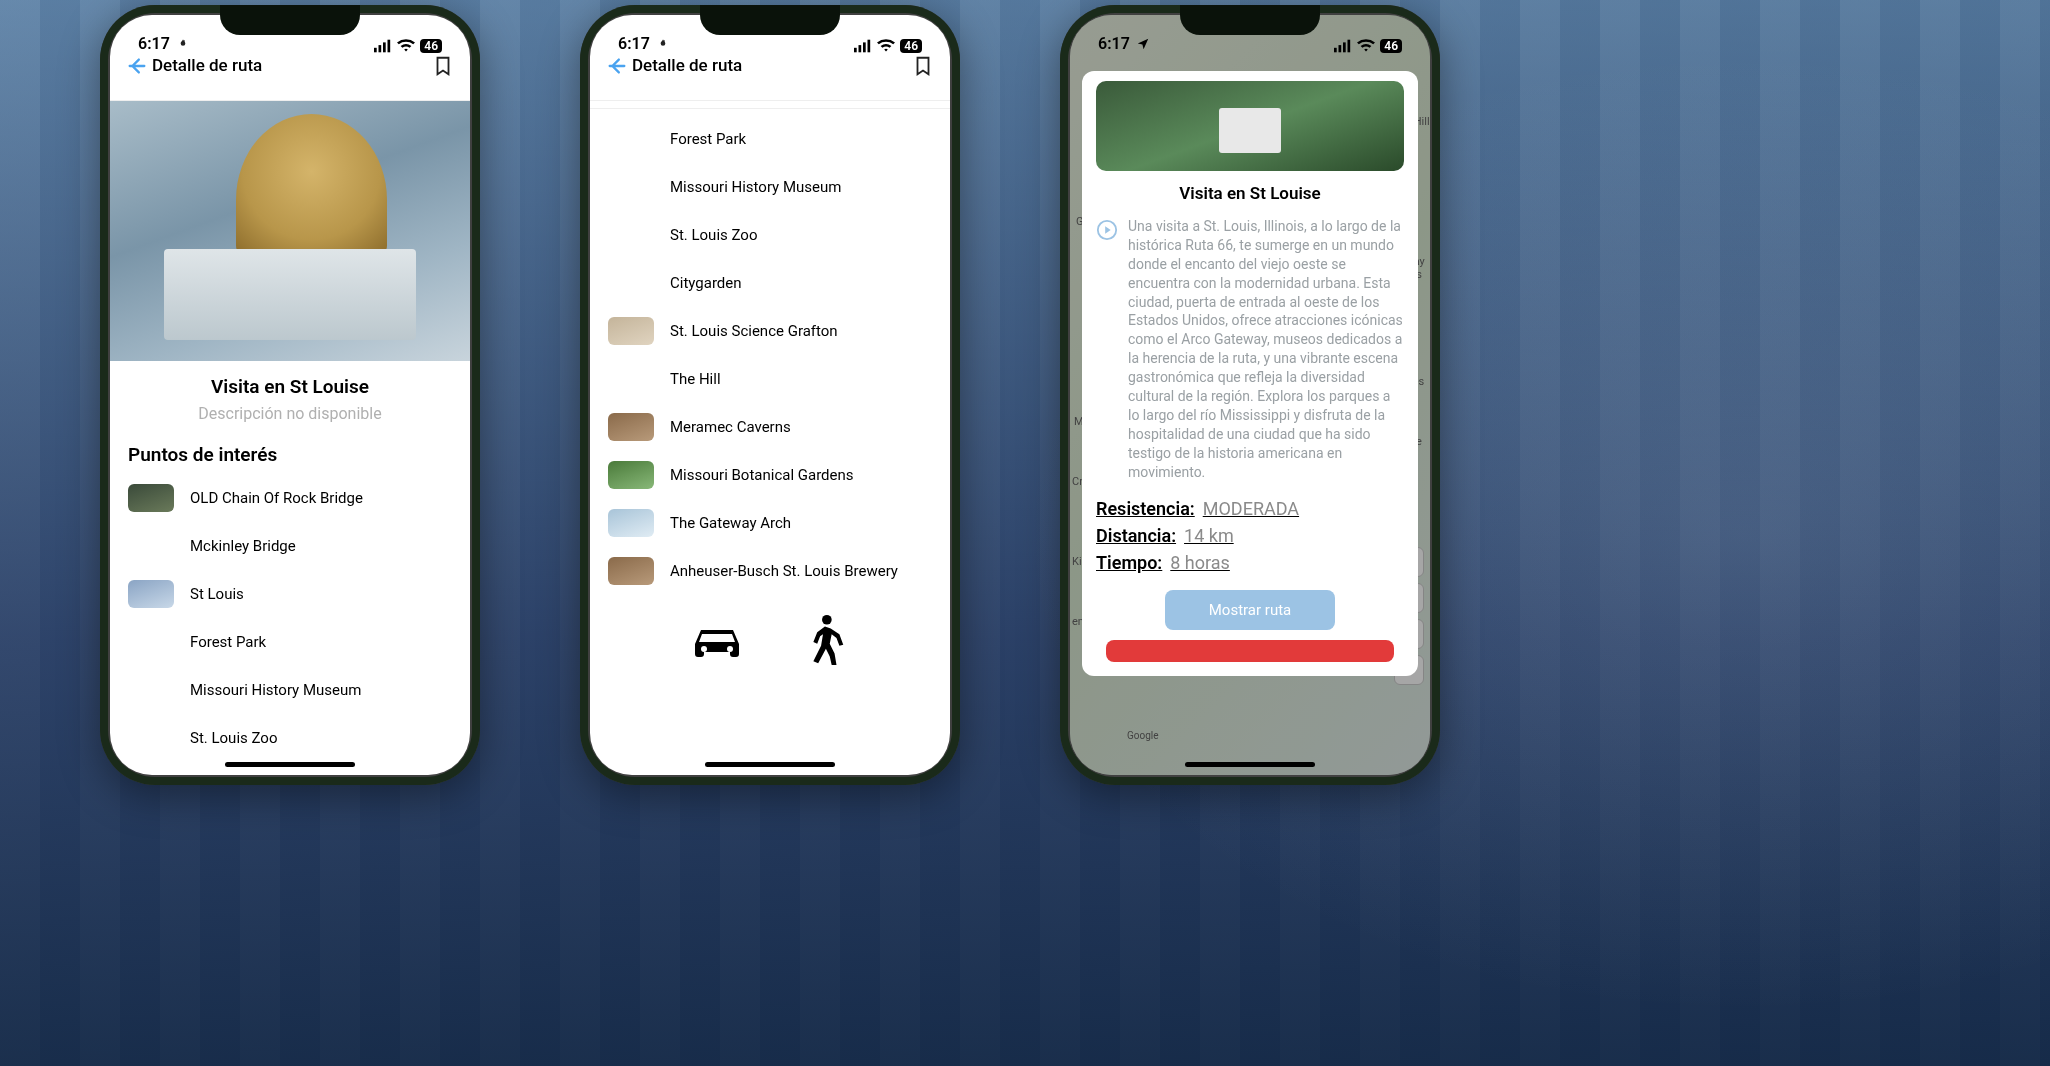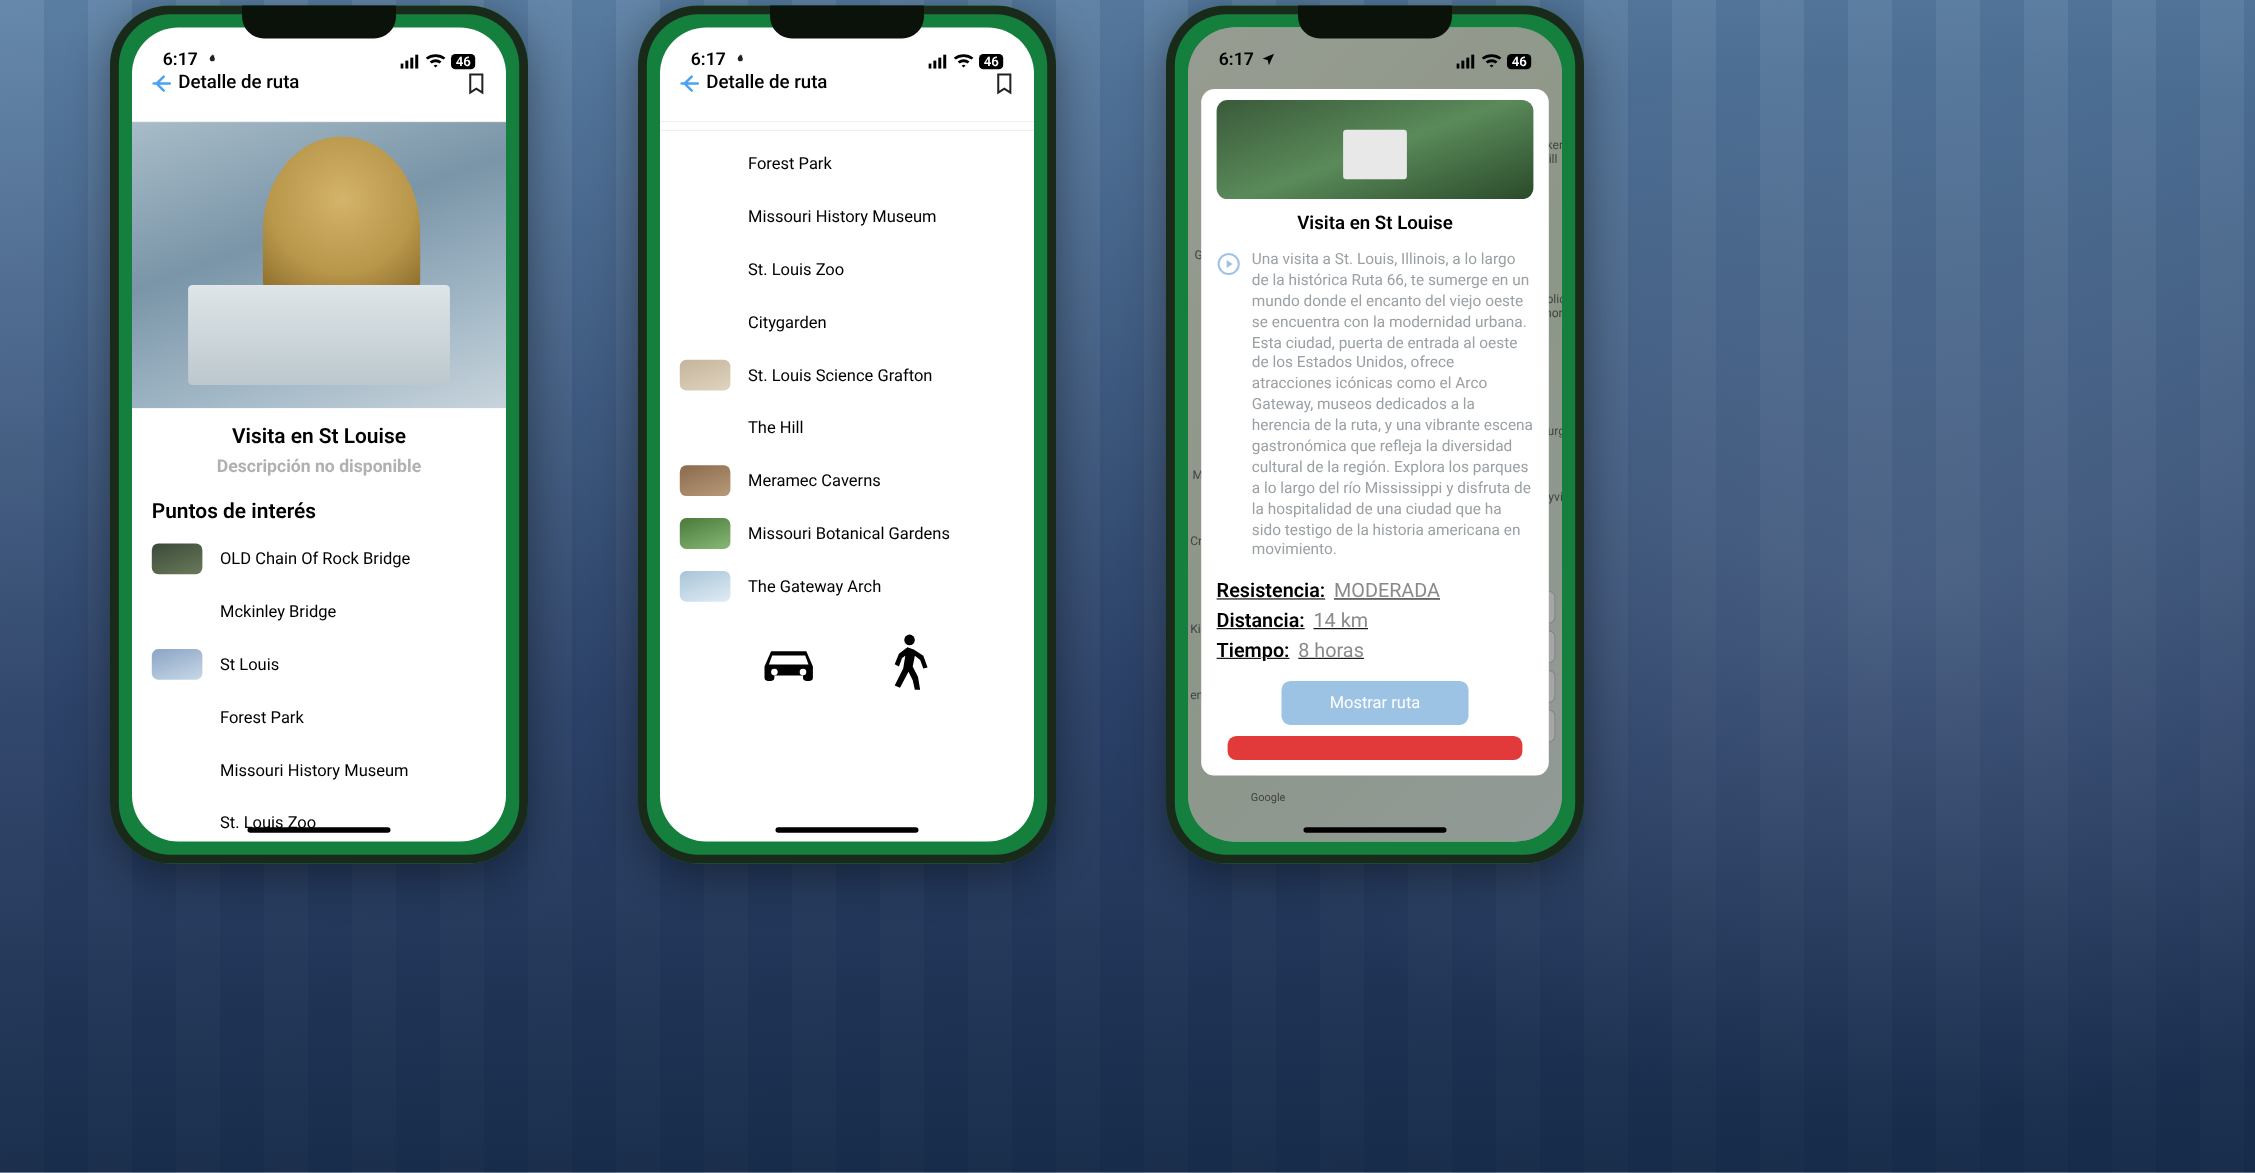--- a/index.html
+++ b/index.html
@@ -22,23 +22,23 @@
     content:"";position:absolute;inset:0;
     background: radial-gradient(1200px 800px at 85% 50%, rgba(200,220,240,0.15), transparent 60%);
   }
 
   
   .phone {
     position: absolute;
     width: 380px;
     height: 780px;
     border-radius: 55px;
-    background: #15803d;
+    background: #404040;
     box-shadow: 0 10px 40px rgba(0,0,0,0.4), inset 0 0 0 8px #1a2a1a;
-    padding: 20px;
+    padding: 10px;
   }
   .phone.p1 { left: 100px; top: 5px; }
   .phone.p2 { left: 580px; top: 5px; }
   .phone.p3 { left: 1060px; top: 5px; }
 
   .screen {
     width: 100%; height: 100%;
     border-radius: 42px;
     background: #fff;
     overflow: hidden;
@@ -82,21 +82,21 @@
     background: radial-gradient(circle at 50% 40%, #d4b46a 0%, #b8964a 60%, #8a6a2a 100%);
     border-radius:50% 50% 8% 8% / 60% 60% 8% 8%;
   }
   .hero::after{
     content:""; position:absolute; left:15%; right:15%; bottom:8%; height:35%;
     background: linear-gradient(180deg,#dfe5e8,#bcc8ce);
     border-radius:4px;
   }
 
   .route-title { text-align:center; font-size:19px; font-weight:600; margin-top:14px; }
-  .route-sub { text-align:center; color:#b0b0b0; font-size:16px; margin-top:6px;font-weight:bold; }
+  .route-sub { text-align:center; color:#b0b0b0; font-size:16px; margin-top:6px; }
 
   .section-h { font-size:19px; font-weight:600; padding: 20px 18px 8px 18px; }
 
   .poi-list { padding: 0 18px; }
   .poi {
     display:flex; align-items:center; gap:16px;
     padding: 10px 0;
     font-size:15px;
   }
   .poi .thumb {
@@ -327,20 +327,24 @@
           <span>Meramec Caverns</span>
         </div>
         <div class="poi">
           <div class="thumb t-green"></div>
           <span>Missouri Botanical Gardens</span>
         </div>
         <div class="poi">
           <div class="thumb t-arch"></div>
           <span>The Gateway Arch</span>
         </div>
+        <div class="poi">
+          <div class="thumb t-brown"></div>
+          <span>Anheuser-Busch St. Louis Brewery</span>
+        </div>
       </div>
 
     <div class="transport">
       <svg class="t-ico" viewBox="0 0 64 48">
         <path fill="#000" d="M10 28l6-14h32l6 14v10a3 3 0 0 1-3 3h-3a3 3 0 0 1-3-3v-2H19v2a3 3 0 0 1-3 3h-3a3 3 0 0 1-3-3zM17 18l-3 8h36l-3-8z"></path>
         <circle cx="19" cy="33" r="3" fill="#fff"></circle>
           <circle cx="45" cy="33" r="3" fill="#fff"></circle>
       </svg>
       <svg class="t-ico" viewBox="0 0 40 56">
         <circle cx="24" cy="7" r="5" fill="#000"></circle>

